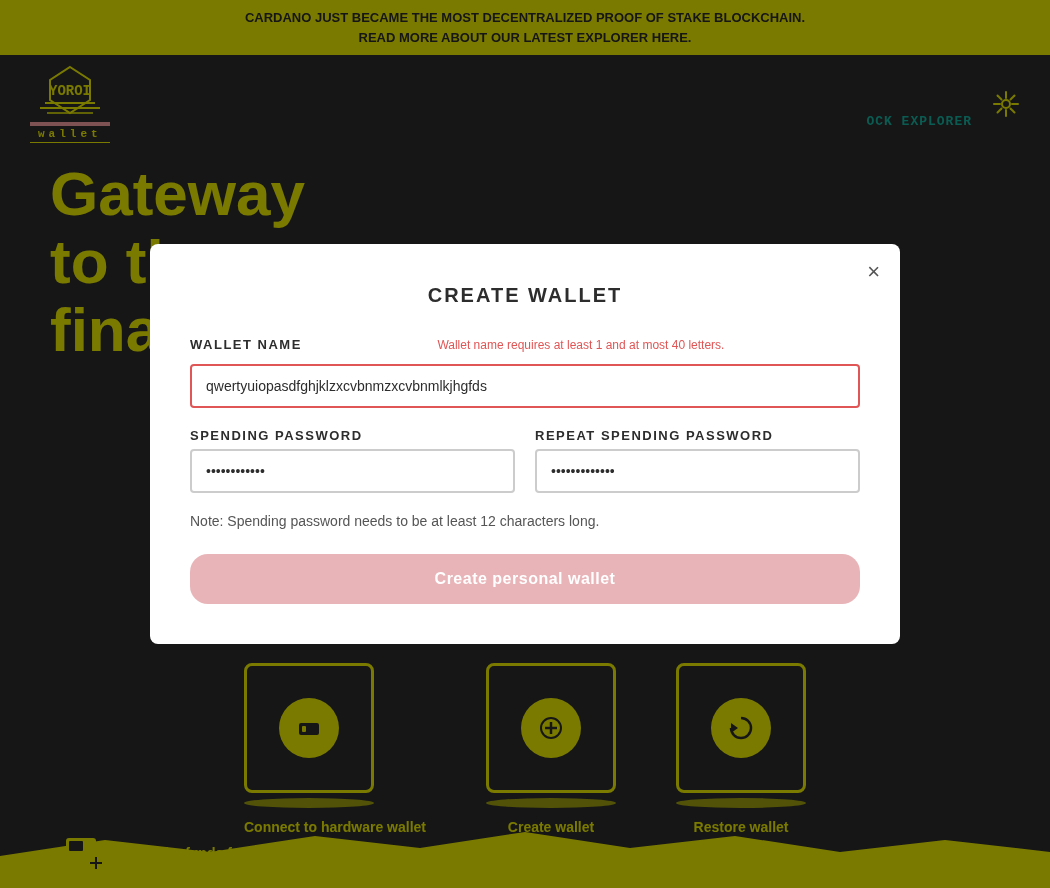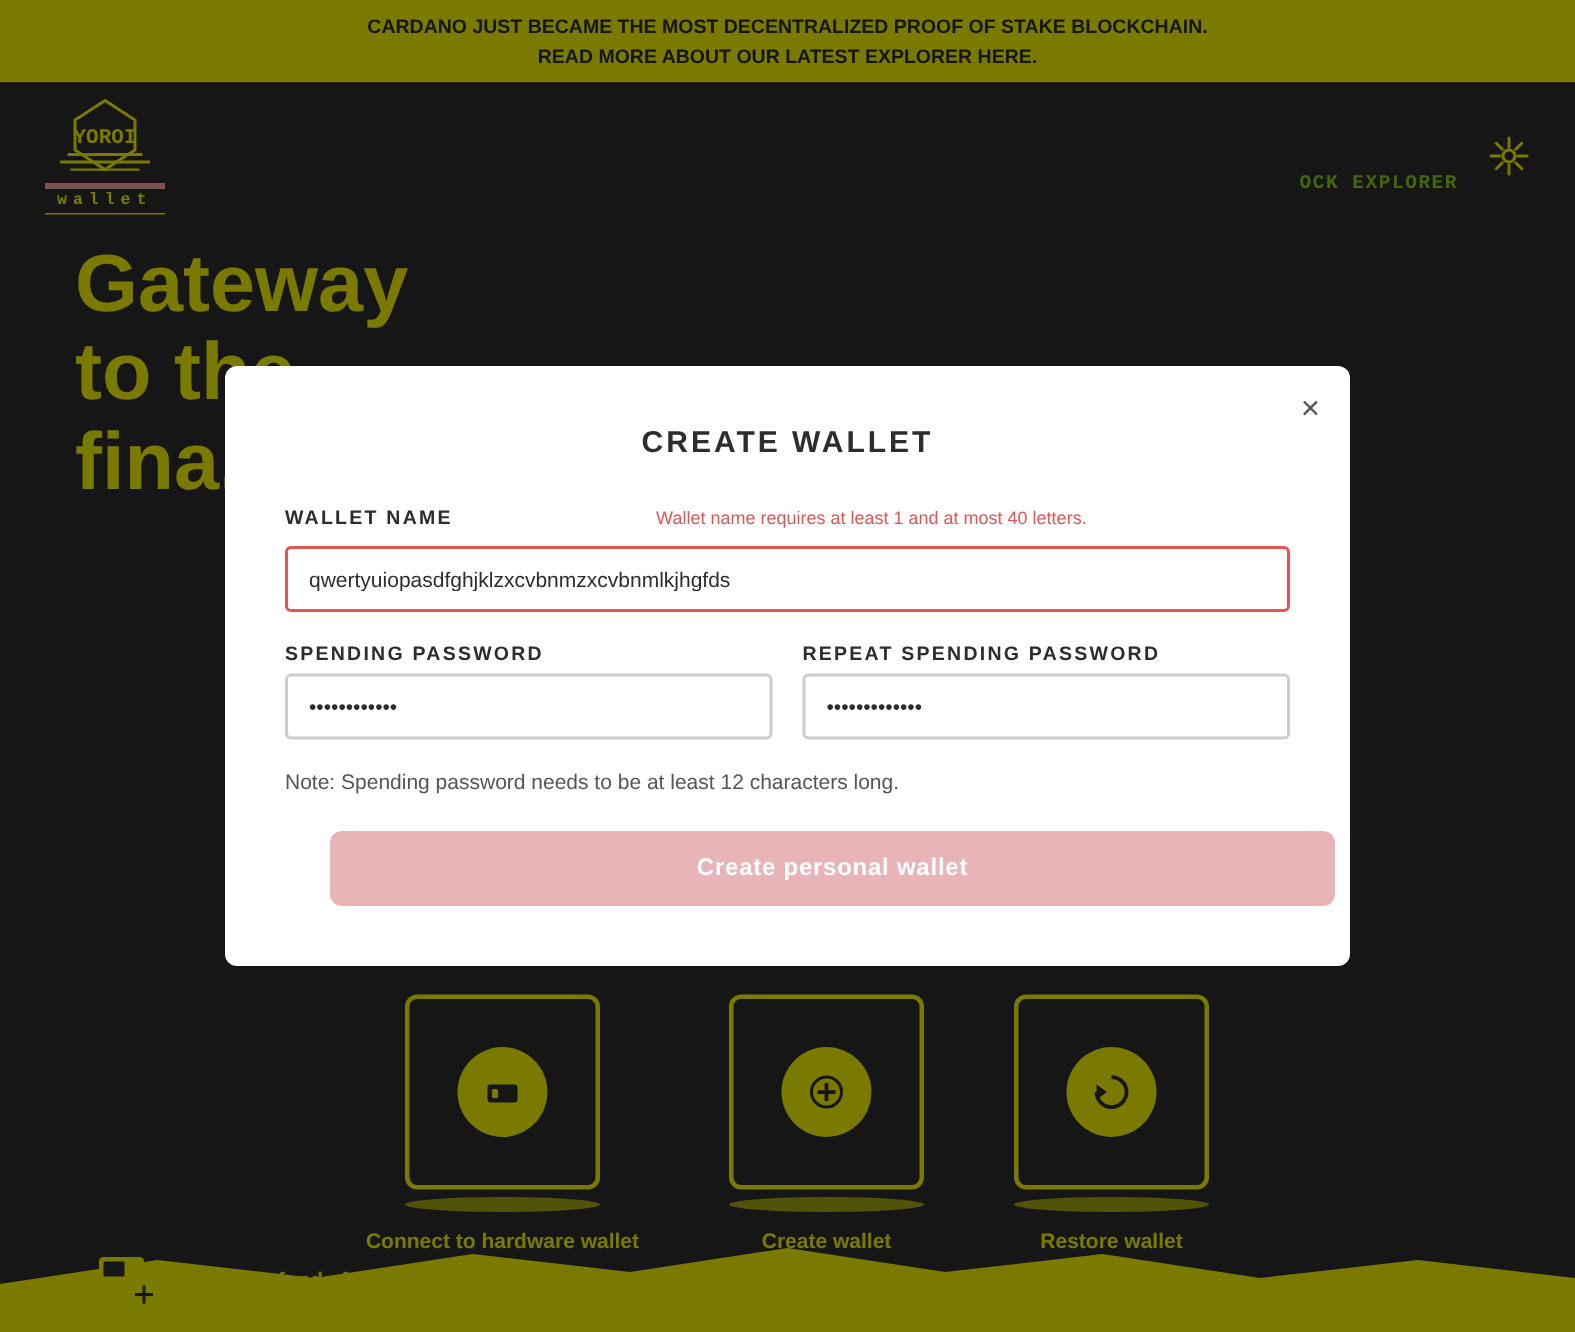--- a/index.html
+++ b/index.html
@@ -56,21 +56,21 @@
       border-top: 4px solid #fca5a5;
       border-bottom: 1px solid #f5f500;
       padding: 2px 8px;
     }
     .header-right {
       display: flex;
       align-items: center;
       gap: 20px;
     }
     .block-explorer-link {
-      color: #84cc16;
+      color: #14b8a6;
       font-size: 13px;
       font-weight: 600;
       text-decoration: none;
       letter-spacing: 1px;
       margin-top: 34px;
     }
     .settings-icon-area {
       display: flex;
       align-items: center;
       gap: 5px;
@@ -87,41 +87,40 @@
       left: 0;
       width: 100%;
       height: 100%;
       z-index: 0;
     }
     .gateway-title {
       position: absolute;
       top: 160px;
       left: 50px;
       color: #f5f500;
-      font-size: 54px;
+      font-size: 62px;
       font-weight: 900;
       line-height: 1.1;
       z-index: 0;
     }
 
     
     .bottom-section {
       position: absolute;
       bottom: 50px;
       left: 0;
       right: 0;
       display: flex;
       justify-content: center;
       gap: 60px;
       z-index: 0;
     }
     .card-item {
       display: flex;
       flex-direction: column;
-      align-items: center;
       gap: 10px;
     }
     .card-icon-box {
       width: 130px;
       height: 130px;
       border: 3px solid #f5f500;
       border-radius: 8px;
       display: flex;
       align-items: center;
       justify-content: center;
@@ -279,27 +278,26 @@
     .note-text {
       font-size: 14px;
       color: #555;
       margin-bottom: 25px;
     }
     .create-btn {
       width: 100%;
       padding: 16px;
       background: #e8b4b8;
       border: none;
-      border-radius: 8px;
+      border-radius: 18px;
       font-size: 16px;
       font-weight: 600;
       color: #fff;
       cursor: pointer;
       letter-spacing: 0.5px;
-      margin-left: 30px;
     }
 
     
     .clearfix::after { content: ''; display: table; clear: both; }
   </style>
 </head>
 <body>
 
 <div class="top-banner">
   <div>CARDANO JUST BECAME THE MOST DECENTRALIZED PROOF OF STAKE BLOCKCHAIN.</div>

